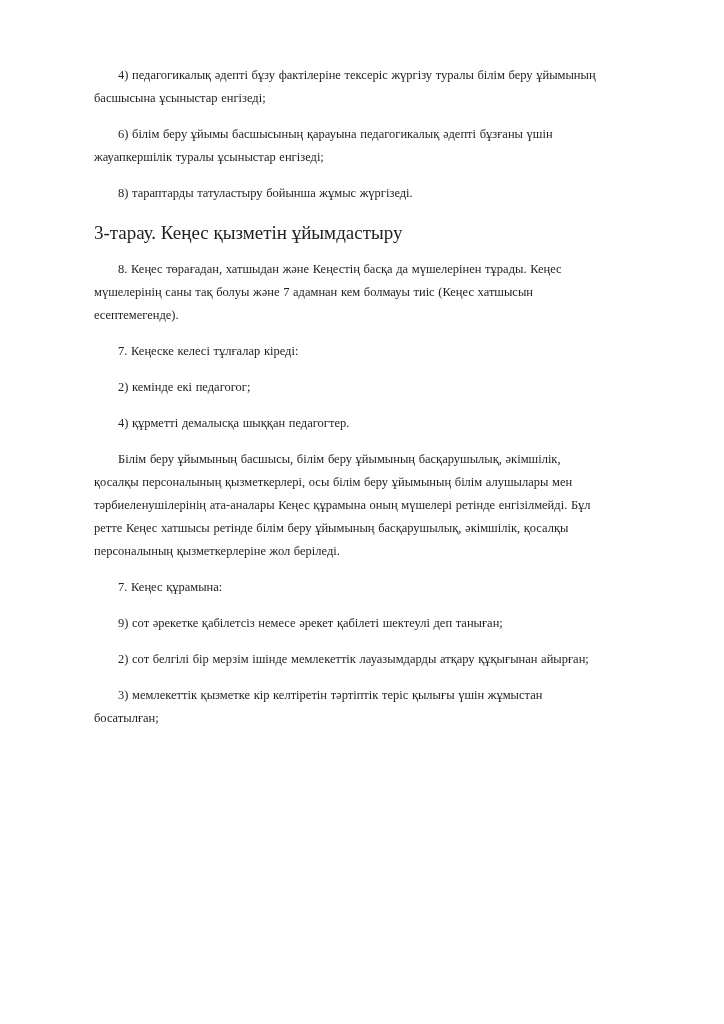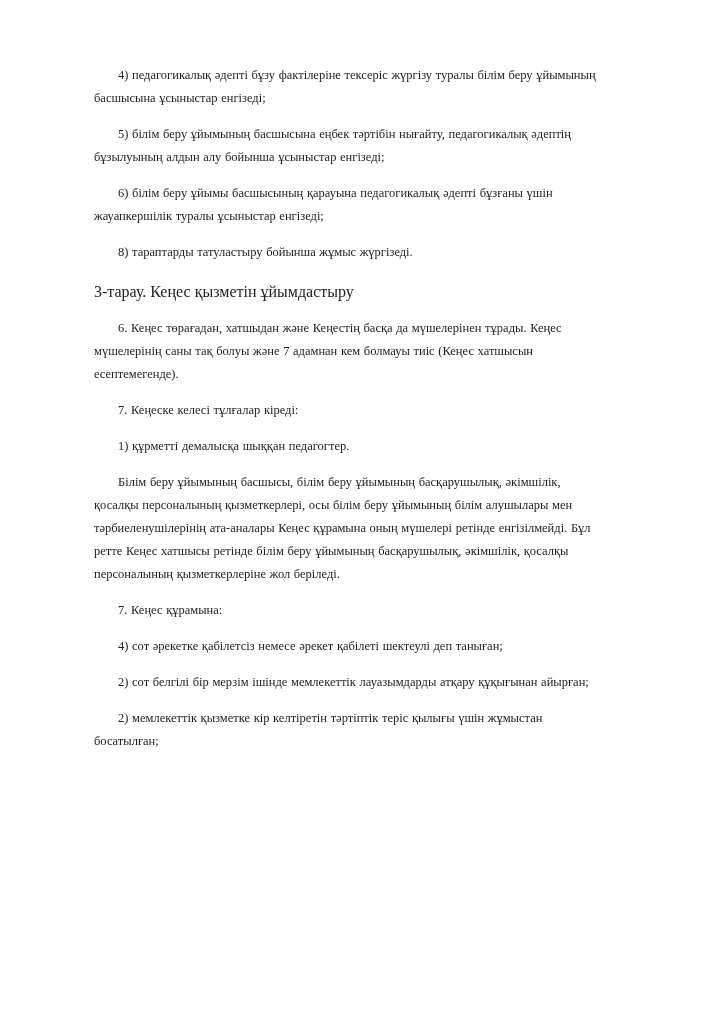--- a/index.html
+++ b/index.html
@@ -22,39 +22,39 @@
     }
     .doc p {
       margin: 0 0 13px 0;
       text-indent: 24px;
       text-align: left;
       word-spacing: 0.5px;
     }
     .doc h2 {
       font-family: "Liberation Serif", "DejaVu Serif", serif;
       font-weight: normal;
-      font-size: 16px;
+      font-size: 19px;
       line-height: 30px;
       margin: 8px 0 10px 0;
       text-indent: 0;
       color: #1f1f1f;
     }
   </style>
 </head>
 <body>
 
 <div class="page">
   <div class="doc">
     <p>4) педагогикалық әдепті бұзу фактілеріне тексеріс жүргізу туралы білім беру ұйымының басшысына ұсыныстар енгізеді;</p>
-    <p>5) білім беру ұйымының басшысына еңбек тәртібін нығайту, педагогикалық әдептің бұзылуының алдын алу бойынша ұсыныстар енгізеді;</p>
     <p>6) білім беру ұйымы басшысының қарауына педагогикалық әдепті бұзғаны үшін жауапкершілік туралы ұсыныстар енгізеді;</p>
     <p>8) тараптарды татуластыру бойынша жұмыс жүргізеді.</p>
     <h2>3-тарау. Кеңес қызметін ұйымдастыру</h2>
-    <p>6. Кеңес төрағадан, хатшыдан және Кеңестің басқа да мүшелерінен тұрады. Кеңес мүшелерінің саны тақ болуы және 7 адамнан кем болмауы тиіс (Кеңес хатшысын есептемегенде).</p>
+    <p>8. Кеңес төрағадан, хатшыдан және Кеңестің басқа да мүшелерінен тұрады. Кеңес мүшелерінің саны тақ болуы және 7 адамнан кем болмауы тиіс (Кеңес хатшысын есептемегенде).</p>
     <p>7. Кеңеске келесі тұлғалар кіреді:</p>
-    <p>1) құрметті демалысқа шыққан педагогтер.</p>
+    <p>2) кемінде екі педагогог;</p>
+    <p>4) құрметті демалысқа шыққан педагогтер.</p>
     <p>Білім беру ұйымының басшысы, білім беру ұйымының басқарушылық, әкімшілік, қосалқы персоналының қызметкерлері, осы білім беру ұйымының білім алушылары мен тәрбиеленушілерінің ата-аналары Кеңес құрамына оның мүшелері ретінде енгізілмейді. Бұл ретте Кеңес хатшысы ретінде білім беру ұйымының басқарушылық, әкімшілік, қосалқы персоналының қызметкерлеріне жол беріледі.</p>
     <p>7. Кеңес құрамына:</p>
-    <p>4) сот әрекетке қабілетсіз немесе әрекет қабілеті шектеулі деп таныған;</p>
+    <p>9) сот әрекетке қабілетсіз немесе әрекет қабілеті шектеулі деп таныған;</p>
     <p>2) сот белгілі бір мерзім ішінде мемлекеттік лауазымдарды атқару құқығынан айырған;</p>
-    <p>2) мемлекеттік қызметке кір келтіретін тәртіптік теріс қылығы үшін жұмыстан босатылған;</p>
+    <p>3) мемлекеттік қызметке кір келтіретін тәртіптік теріс қылығы үшін жұмыстан босатылған;</p>
   </div>
 </div>
 
 </body></html>

